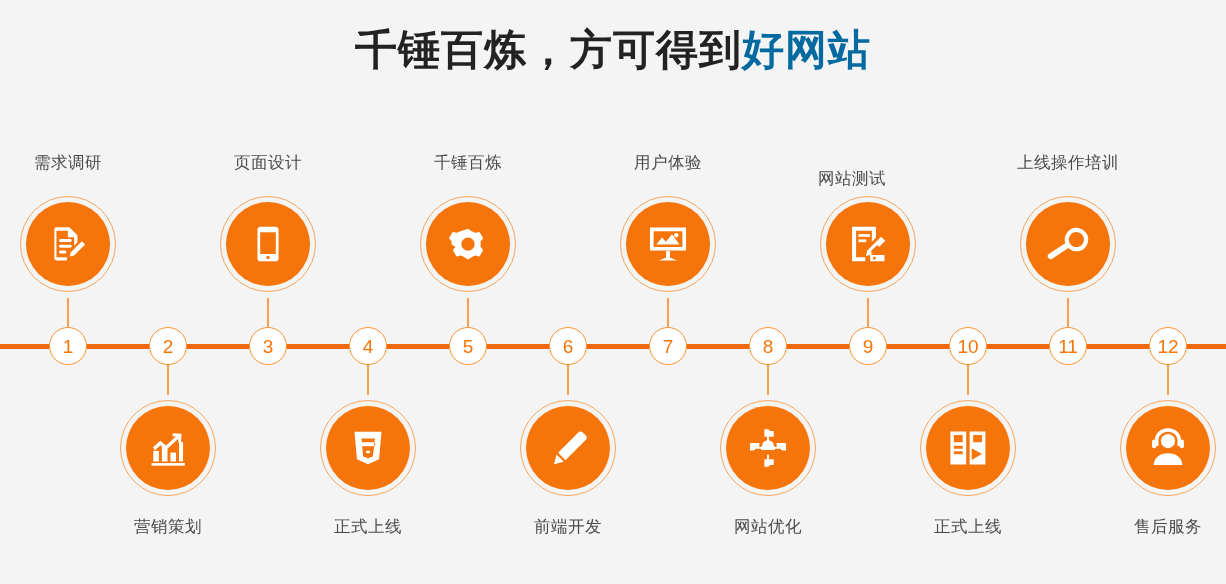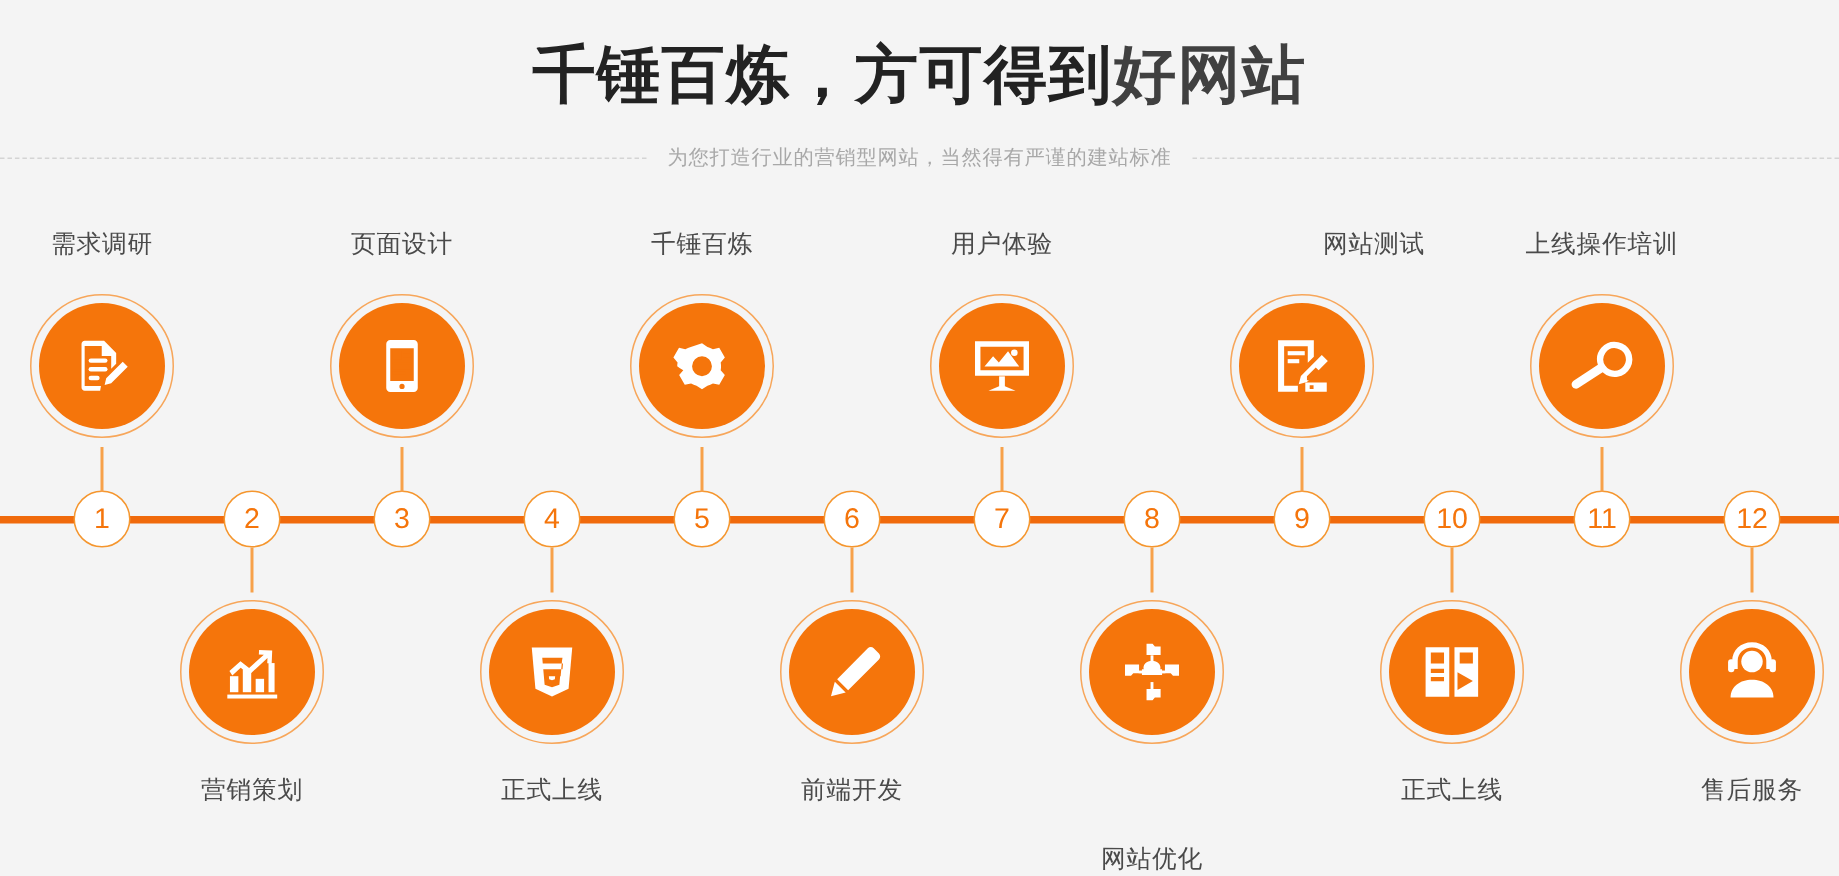--- a/index.html
+++ b/index.html
@@ -12,21 +12,21 @@
   .page { position: relative; width: 1226px; height: 584px; }
 
   
   .header { position: absolute; top: 0; left: 0; width: 1226px; height: 130px; }
   .title {
     position: absolute; top: 22px; left: 0; width: 1226px;
     text-align: center;
     font-size: 42px; font-weight: bold; letter-spacing: 1px;
     color: #222222; white-space: nowrap;
   }
-  .title .accent { color: #404040; }
+  .title .accent { color: #0369a1; }
   .subwrap {
     position: absolute; top: 93px; left: 0; width: 1226px; height: 24px;
     display: flex; align-items: center; justify-content: center;
   }
   .dash {
     flex: 1 1 auto; height: 0;
     border-top: 1px dashed #d4d4d4;
     min-width: 40px;
   }
   .subtitle {
@@ -91,25 +91,20 @@
 </style>
 </head>
 <body>
 
 <div class="page">
 
   <div class="header">
     <div class="title">
       <span>千锤百炼，方可得到</span><span class="accent">好网站</span>
     </div>
-    <div class="subwrap">
-      <div class="dash"></div>
-      <div class="subtitle">为您打造行业的营销型网站，当然得有严谨的建站标准</div>
-      <div class="dash"></div>
-    </div>
   </div>
 
   <div class="axis"></div>
 
   <div id="steps-root">
       <div class="node" style="left: 68px;">
         <span>1</span>
       </div>
       <div class="node" style="left: 168px;">
         <span>2</span>
@@ -235,35 +230,35 @@
             <path d="M9.1 11.0c-.35-1.55 1.0-2.9 2.9-2.9s3.25 1.35 2.9 2.9h.6v2.0H8.5v-2.0h.6z"></path>
             <path d="M10.1 2.2h2.1l.8.9h2.0v3.0h-4.9v-3.9zM10.1 17.9h4.9v3.0h-2.0l-.8.9h-2.1v-3.9z"></path>
             <path d="M2.6 9.4h4.9v3.0h-2.0l-.8.9H2.6V9.4zM16.5 9.4h4.9v3.9h-2.1l-.8-.9h-2.0V9.4z"></path>
             <rect x="11.5" y="6.2" width="1.0" height="2.3"></rect>
             <rect x="11.5" y="15.5" width="1.0" height="2.4"></rect>
             <rect x="7.4" y="11.5" width="1.9" height="1.0"></rect>
             <rect x="14.7" y="11.5" width="1.9" height="1.0"></rect>
           </svg>
         </div>
       </div>
-      <div class="caption bottom" style="left: 768px; margin-top: 46px;">网站优化</div>
+      <div class="caption bottom" style="left: 768px;">网站优化</div>
       <div class="stem up" style="left: 867px;"></div>
       <div class="bubble top" style="left: 868px;">
         <div class="disc">
           <svg width="44" height="44" viewBox="0 0 24 24" fill="#fff">
             <path d="M3.3 2.6h13.0v6.0l-2.2 2.2v-6.0H5.5v14.4h5.0v2.2H3.3V2.6z"></path>
             <rect x="6.8" y="6.6" width="6.2" height="1.5"></rect>
             <rect x="6.8" y="9.5" width="4.2" height="1.5"></rect>
             <path d="M19.2 8.0l2.2 2.2-7.6 7.6-3.0.8.8-3.0 7.6-7.6z"></path>
             <path d="M13.2 18.0h7.8v3.4h-7.8v-3.4zm1.6 1.0v1.4h1.4v-1.4h-1.4z"></path>
             <path d="M17.0 12.5l1.5 1.5-3.2 3.2h-1.5v-1.5l3.2-3.2z" fill="#f5750b"></path>
           </svg>
         </div>
       </div>
-      <div class="caption top" style="left: 916px;">网站测试</div>
+      <div class="caption top" style="left: 852px; margin-top: 16px;">网站测试</div>
       <div class="stem down" style="left: 967px;"></div>
       <div class="bubble bottom" style="left: 968px;">
         <div class="disc">
           <svg width="44" height="44" viewBox="0 0 24 24" fill="#fff">
             <path d="M2.4 3.0h8.6v18.0H2.4V3.0zm1.9 1.9v4.0h4.8v-4.0H4.3zm0 5.9v1.6h4.8v-1.6H4.3zm0 3.0v1.6h4.8v-1.6H4.3z"></path>
             <path d="M12.9 3.0h8.6v18.0h-8.6V3.0zm1.9 1.9v4.0h4.8v-4.0h-4.8z"></path>
             <path d="M14.0 12.1l5.6 3.2-5.6 3.2v-6.4z" fill="#f5750b"></path>
             <rect x="5.1" y="5.6" width="1.0" height="2.7" fill="#f5750b"></rect>
             <rect x="7.0" y="5.6" width="1.0" height="2.7" fill="#f5750b"></rect>
             <rect x="15.6" y="5.6" width="1.0" height="2.7" fill="#f5750b"></rect>

